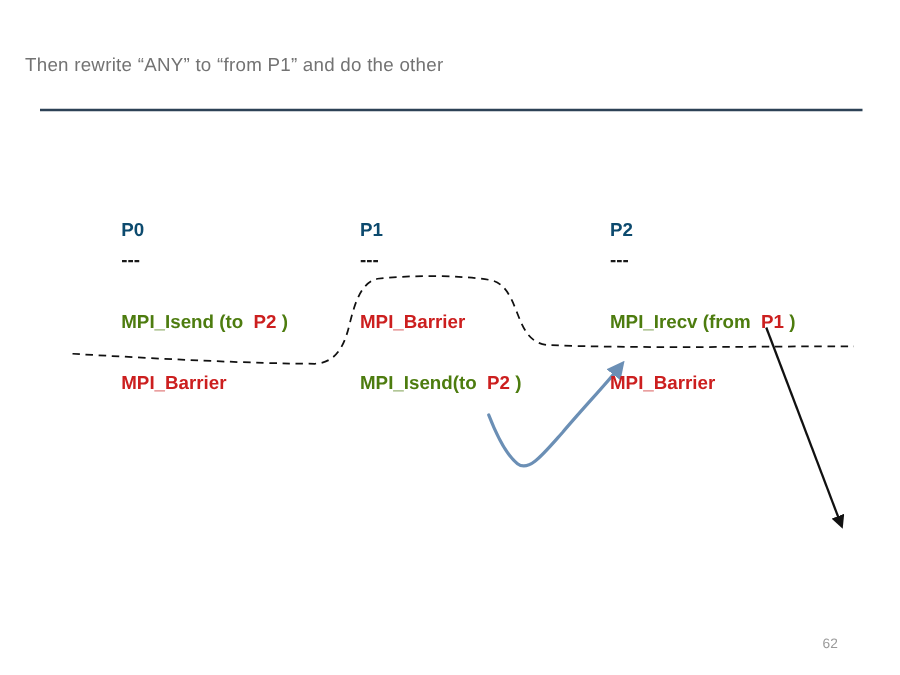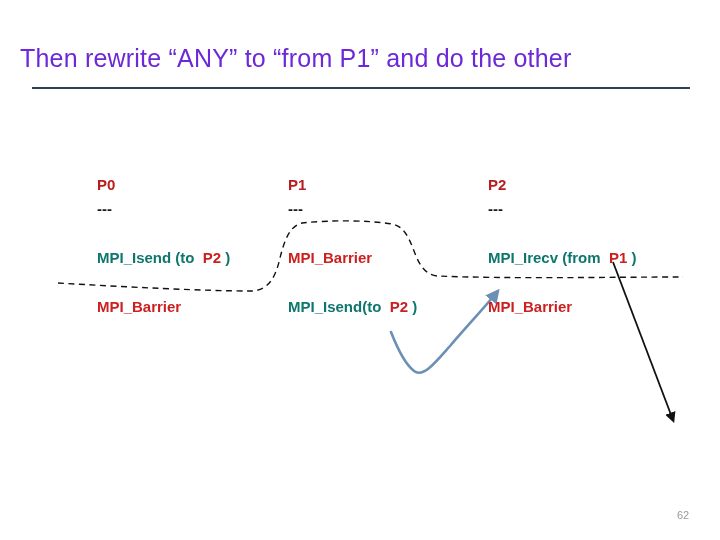--- a/index.html
+++ b/index.html
@@ -8,23 +8,23 @@
     width: 720px;
     height: 540px;
     background: #ffffff;
     overflow: hidden;
     font-family: "Liberation Sans", sans-serif;
   }
   .title {
     position: absolute;
     left: 20px;
     top: 44px;
-    font-size: 25px;
+    font-size: 15px;
     font-weight: 400;
-    color: #6d28d9;
+    color: #737373;
     letter-spacing: 0.2px;
     white-space: pre;
   }
   .title-rule {
     position: absolute;
     left: 32px;
     top: 87px;
     width: 658px;
     height: 2.4px;
     background: #2d4256;
@@ -34,47 +34,47 @@
     left: 0; top: 0;
     width: 720px; height: 540px;
     pointer-events: none;
   }
   .col { position: absolute; top: 0; }
   .col-p0 { left: 97px; }
   .col-p1 { left: 288px; }
   .col-p2 { left: 488px; }
   .hdr {
     position: absolute; top: 176px;
-    font-size: 15px; font-weight: 700; color: #b91c1c; white-space: pre;
+    font-size: 15px; font-weight: 700; color: #0c4a6e; white-space: pre;
   }
   .dashes {
     position: absolute; top: 200px;
     font-size: 15px; font-weight: 700; color: #1a1a1a; white-space: pre;
   }
   .row {
     position: absolute;
     font-size: 15px; font-weight: 700; white-space: pre;
   }
   .row1 { top: 249px; }
   .row2 { top: 298px; }
-  .m { color: #0f766e; }
+  .m { color: #4d7c0f; }
   .r { color: #cc1f1f; }
   .annotation {
     position: absolute;
     left: 541px;
     top: 374px;
     font-size: 14.5px;
     font-weight: 700;
     color: #111111;
     line-height: 22px;
     white-space: pre;
   }
   .page-number {
     position: absolute;
-    left: 677px;
+    left: 658px;
     top: 509px;
     font-size: 11px;
     color: #999999;
   }
 </style>
 </head>
 <body>
 
 <div class="slide">
 

